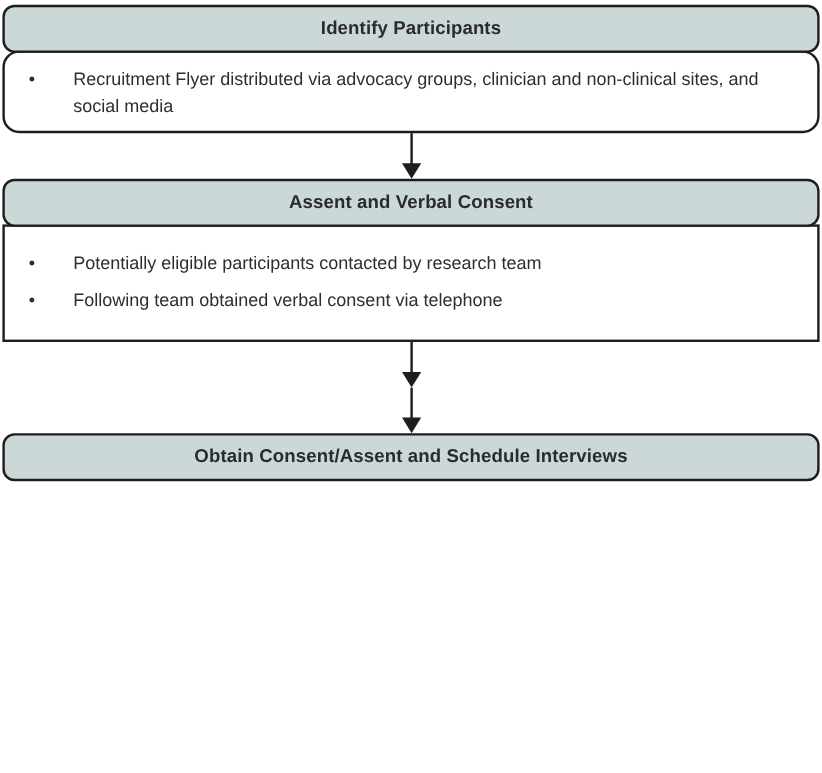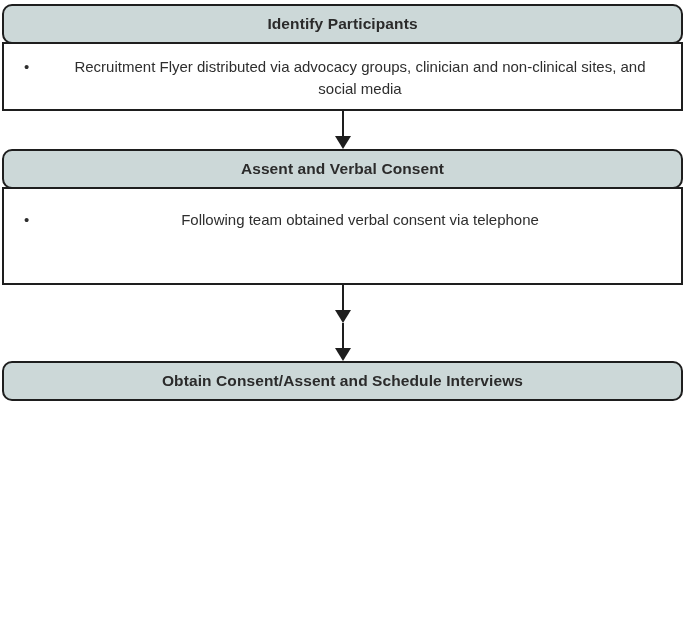--- a/index.html
+++ b/index.html
@@ -2,21 +2,21 @@
 <html style="--header-fill: #ccd8d8; --border: #1e1e1e; --title-text: #2b2b2b; --body-text: #2e2e2e; --background: #ffffff;"><head>
 <meta charset="utf-8">
 <style>
   :root {
     --header-fill: #ccd8d8;
     --border: #1e1e1e;
     --title-text: #2b2b2b;
     --body-text: #2e2e2e;
     --background: #ffffff;
   }
-  * { box-sizing: border-box; text-align: center; }
+  * { box-sizing: border-box; }
   html, body {
     margin: 0;
     padding: 0;
     background: var(--background);
     font-family: "Liberation Sans", sans-serif;
   }
   .canvas {
     width: 685px;
     height: 644px;
     padding: 4px 2px 2px 2px;
@@ -39,21 +39,21 @@
   }
   .stage-body {
     position: relative;
     z-index: 1;
     border: 2px solid var(--border);
     margin-top: -2px;
     background: #ffffff;
     color: var(--body-text);
     font-size: 15px;
   }
-  .stage-1 .stage-body { height: 69px;  padding-top: 12px; }
+  .stage-1 .stage-body { height: 69px;  padding-top: 12px; border-radius: 14px; }
   .stage-2 .stage-body { height: 98px;  padding-top: 20px; }
   .stage-3 .stage-body { height: 85px;  padding-top: 20px; }
   .stage-4 .stage-body { height: 105px; padding-top: 15px; }
   ul.bullets {
     list-style: none;
     margin: 0;
     padding: 0 22px 0 20px;
   }
   ul.bullets li {
     position: relative;
@@ -108,20 +108,21 @@
     <div class="arrow-line"></div>
     <div class="arrow-head"></div>
   </div>
 
   <div class="stage stage-2">
     <div class="stage-header">
       <span>Assent and Verbal Consent</span>
     </div>
     <div class="stage-body">
       <ul class="bullets">
+        <li>Potentially eligible participants contacted by research team</li>
         <li>Following team obtained verbal consent via telephone</li>
       </ul>
     </div>
   </div>
 
   <div class="arrow-zone">
     <div class="arrow-line"></div>
     <div class="arrow-head"></div>
   </div>
 

